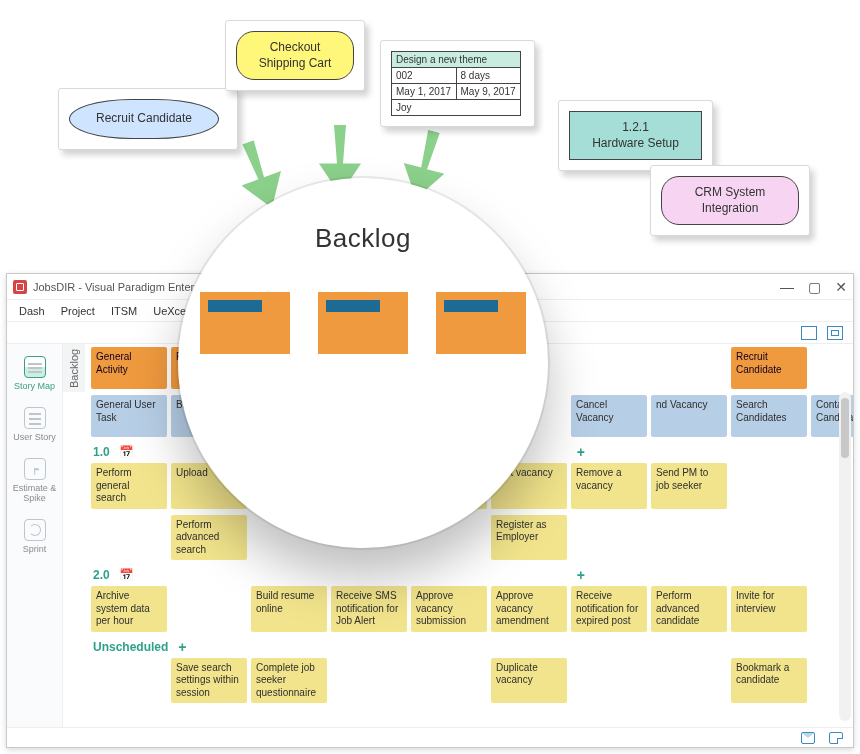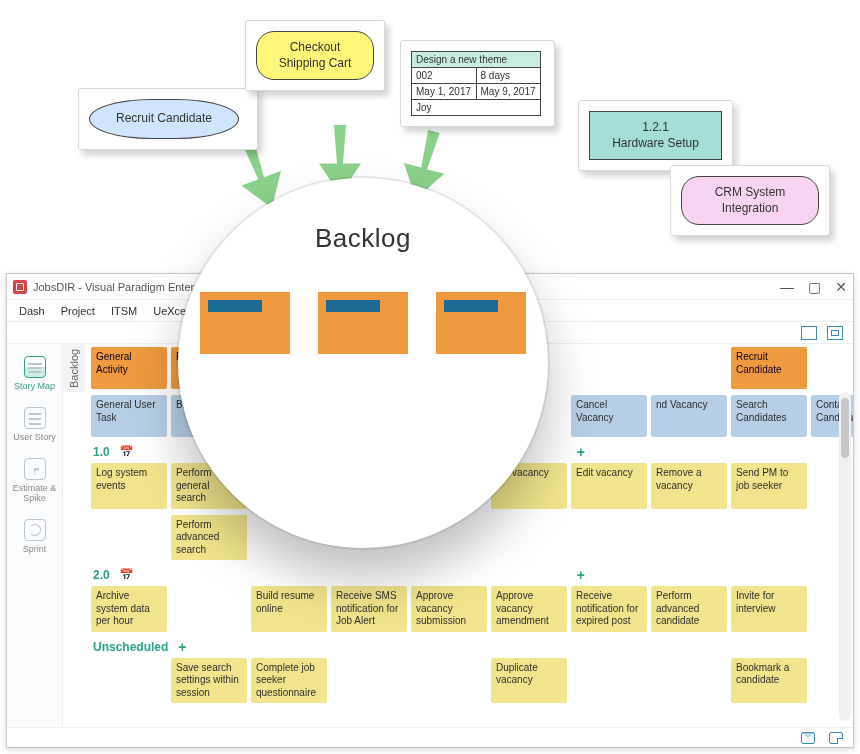--- a/index.html
+++ b/index.html
@@ -18,21 +18,20 @@
 
   
   .top-cards { position: absolute; inset: 0 0 auto 0; height: 260px; }
   .card {
     position: absolute;
     background: #fff;
     border: 1px solid #d9d9d9;
     border-radius: 3px;
     box-shadow: 4px 5px 6px rgba(0,0,0,.18);
     padding: 10px;
-    margin-left: 20px;
   }
   .card .inner {
     border: 1px solid #444;
     border-radius: 18px;
     text-align: center;
     padding: 8px 10px;
     font-size: 12px;
     line-height: 1.3;
     min-width: 110px;
   }
@@ -310,39 +309,39 @@
       </div>
 
       <div class="versionbar">
         <span>1.0</span>
         <span class="cal">📅</span>
         <span class="plus plus2">+</span>
       </div>
       <div class="rowblock">
         <div class="gutter" style="visibility:hidden"></div>
         <div class="cellgrid" id="v10r1">
-            <div class="tile t-yellow">Log system events</div>
             <div class="tile t-yellow">Perform general search</div>
             <div class="tile t-yellow">Upload</div>
             <div class="tile t-yellow" style="visibility: hidden;"></div>
             <div class="tile t-yellow" style="visibility: hidden;"></div>
             <div class="tile t-yellow">job vacancy</div>
             <div class="tile t-yellow">Edit vacancy</div>
             <div class="tile t-yellow">Remove a vacancy</div>
             <div class="tile t-yellow">Send PM to job seeker</div>
           </div>
       </div>
       <div class="rowblock">
         <div class="gutter" style="visibility:hidden"></div>
         <div class="cellgrid" id="v10r2">
             <div class="tile t-yellow" style="visibility: hidden;"></div>
             <div class="tile t-yellow">Perform advanced search</div>
             <div class="tile t-yellow" style="visibility: hidden;"></div>
             <div class="tile t-yellow" style="visibility: hidden;"></div>
             <div class="tile t-yellow" style="visibility: hidden;"></div>
+            <div class="tile t-yellow">Register as Employer</div>
             <div class="tile t-yellow" style="visibility: hidden;"></div>
             <div class="tile t-yellow" style="visibility: hidden;"></div>
             <div class="tile t-yellow" style="visibility: hidden;"></div>
           </div>
       </div>
 
       <div class="versionbar">
         <span>2.0</span>
         <span class="cal">📅</span>
         <span class="plus plus2">+</span>

